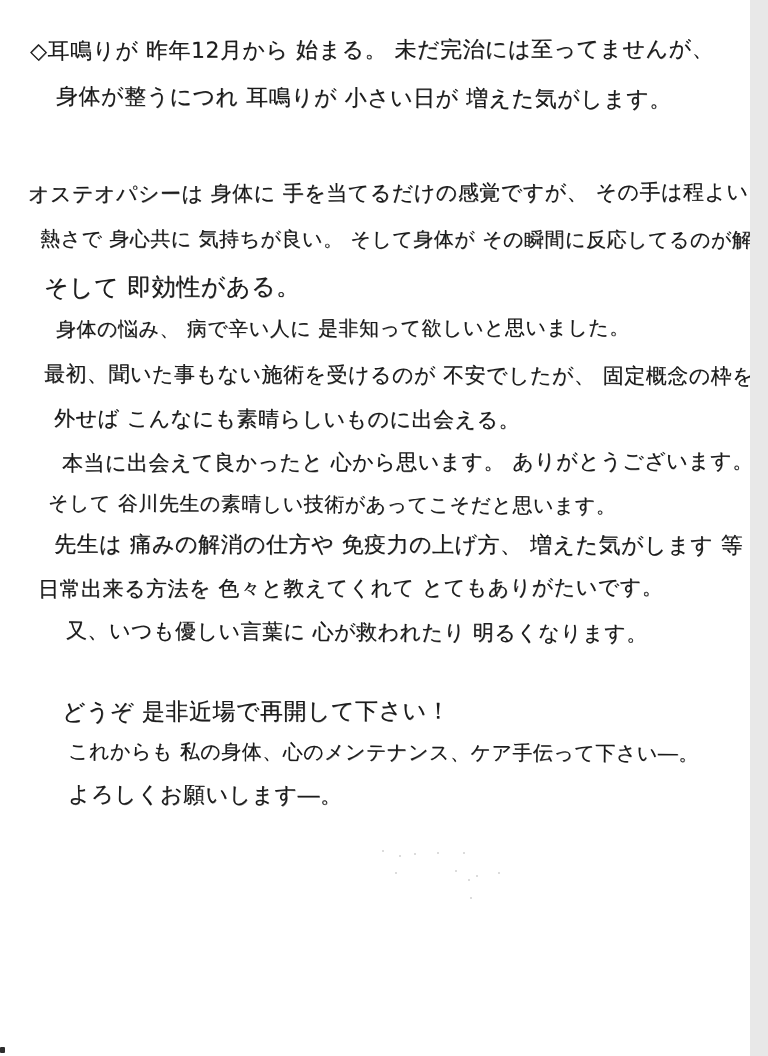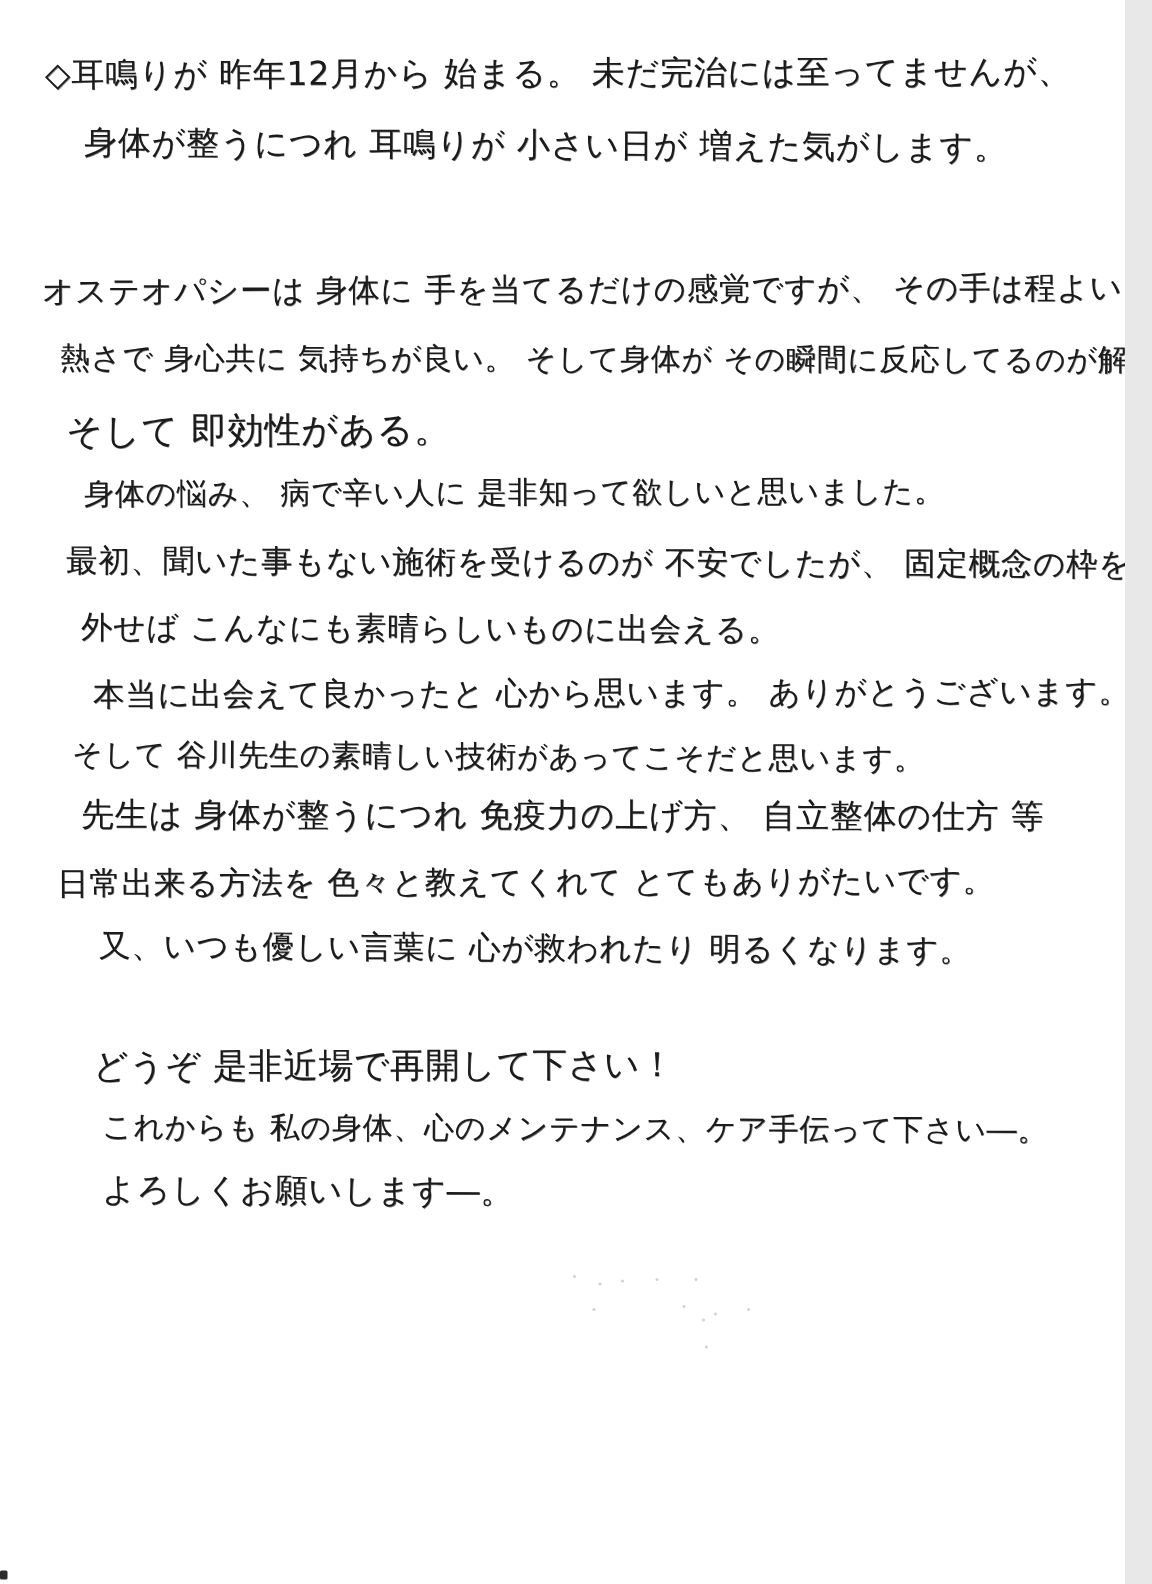--- a/index.html
+++ b/index.html
@@ -48,21 +48,21 @@
   <div class="hw" style="top:84px;  left:56px; font-size:22px; transform:rotate(0.3deg);">身体が整うにつれ 耳鳴りが 小さい日が 増えた気がします。</div>
 
   <div class="hw" style="top:180px; left:28px; font-size:21px; transform:rotate(-0.2deg);">オステオパシーは 身体に 手を当てるだけの感覚ですが、 その手は程よい</div>
   <div class="hw" style="top:226px; left:40px; font-size:20px; transform:rotate(0.1deg);">熱さで 身心共に 気持ちが良い。 そして身体が その瞬間に反応してるのが解る。</div>
   <div class="hw" style="top:272px; left:44px; font-size:24px; transform:rotate(-0.3deg);">そして 即効性がある。</div>
   <div class="hw" style="top:315px; left:56px; font-size:20px; transform:rotate(-0.2deg);">身体の悩み、 病で辛い人に 是非知って欲しいと思いました。</div>
   <div class="hw" style="top:362px; left:44px; font-size:21px; transform:rotate(0.2deg);">最初、聞いた事もない施術を受けるのが 不安でしたが、 固定概念の枠を</div>
   <div class="hw" style="top:406px; left:54px; font-size:21px; transform:rotate(0.2deg);">外せば こんなにも素晴らしいものに出会える。</div>
   <div class="hw" style="top:449px; left:62px; font-size:21px; transform:rotate(-0.2deg);">本当に出会えて良かったと 心から思います。 ありがとうございます。</div>
   <div class="hw" style="top:491px; left:48px; font-size:20px; transform:rotate(0.3deg);">そして 谷川先生の素晴しい技術があってこそだと思います。</div>
-  <div class="hw" style="top:531px; left:54px; font-size:22px; transform:rotate(0.1deg);">先生は 身体が整うにつれ 免疫力の上げ方、 自立整体の仕方 等</div>
+  <div class="hw" style="top:531px; left:54px; font-size:22px; transform:rotate(0.1deg);">先生は 痛みの解消の仕方や 免疫力の上げ方、 増えた気がします 等</div>
   <div class="hw" style="top:575px; left:38px; font-size:21px; transform:rotate(-0.2deg);">日常出来る方法を 色々と教えてくれて とてもありがたいです。</div>
   <div class="hw" style="top:619px; left:66px; font-size:21px; transform:rotate(0.3deg);">又、いつも優しい言葉に 心が救われたり 明るくなります。</div>
 
   <div class="hw" style="top:697px; left:62px; font-size:23px; transform:rotate(-0.2deg);">どうぞ 是非近場で再開して下さい！</div>
   <div class="hw" style="top:739px; left:68px; font-size:20px; transform:rotate(0.2deg);">これからも 私の身体、心のメンテナンス、ケア手伝って下さい―。</div>
   <div class="hw" style="top:781px; left:68px; font-size:22px; transform:rotate(0.3deg);">よろしくお願いします―。</div>
 
   <div>
     <span class="speck" style="left:382px; top:850px; width:2px; height:2px;"></span>
     <span class="speck" style="left:399px; top:855px; width:2px; height:2px;"></span>

